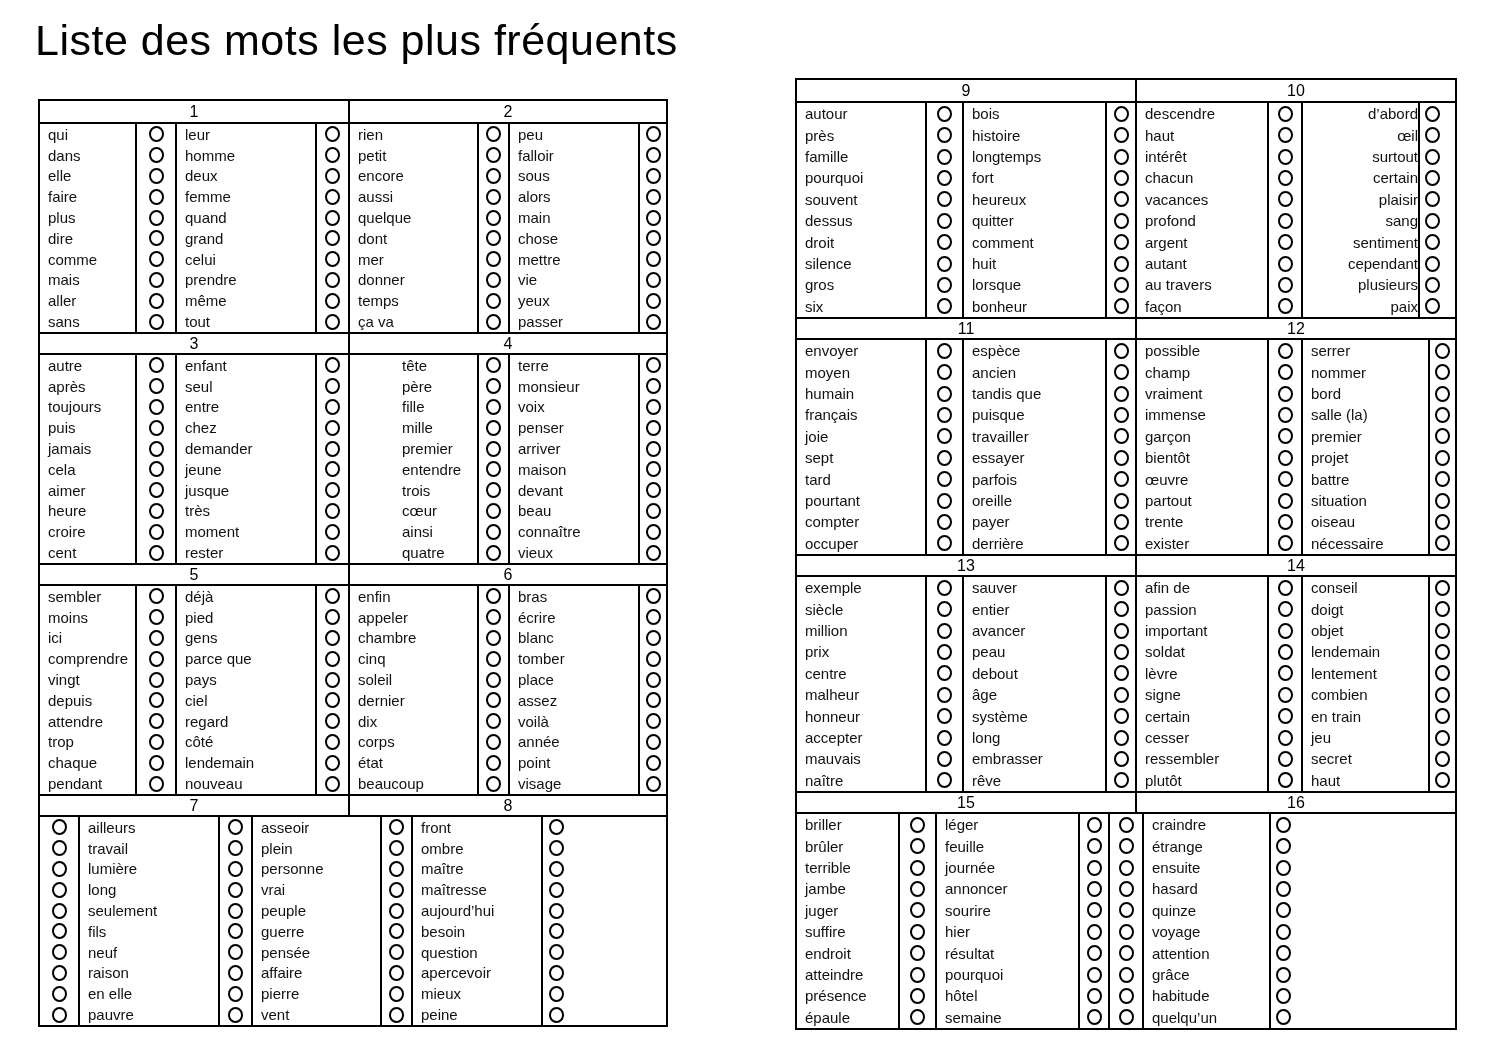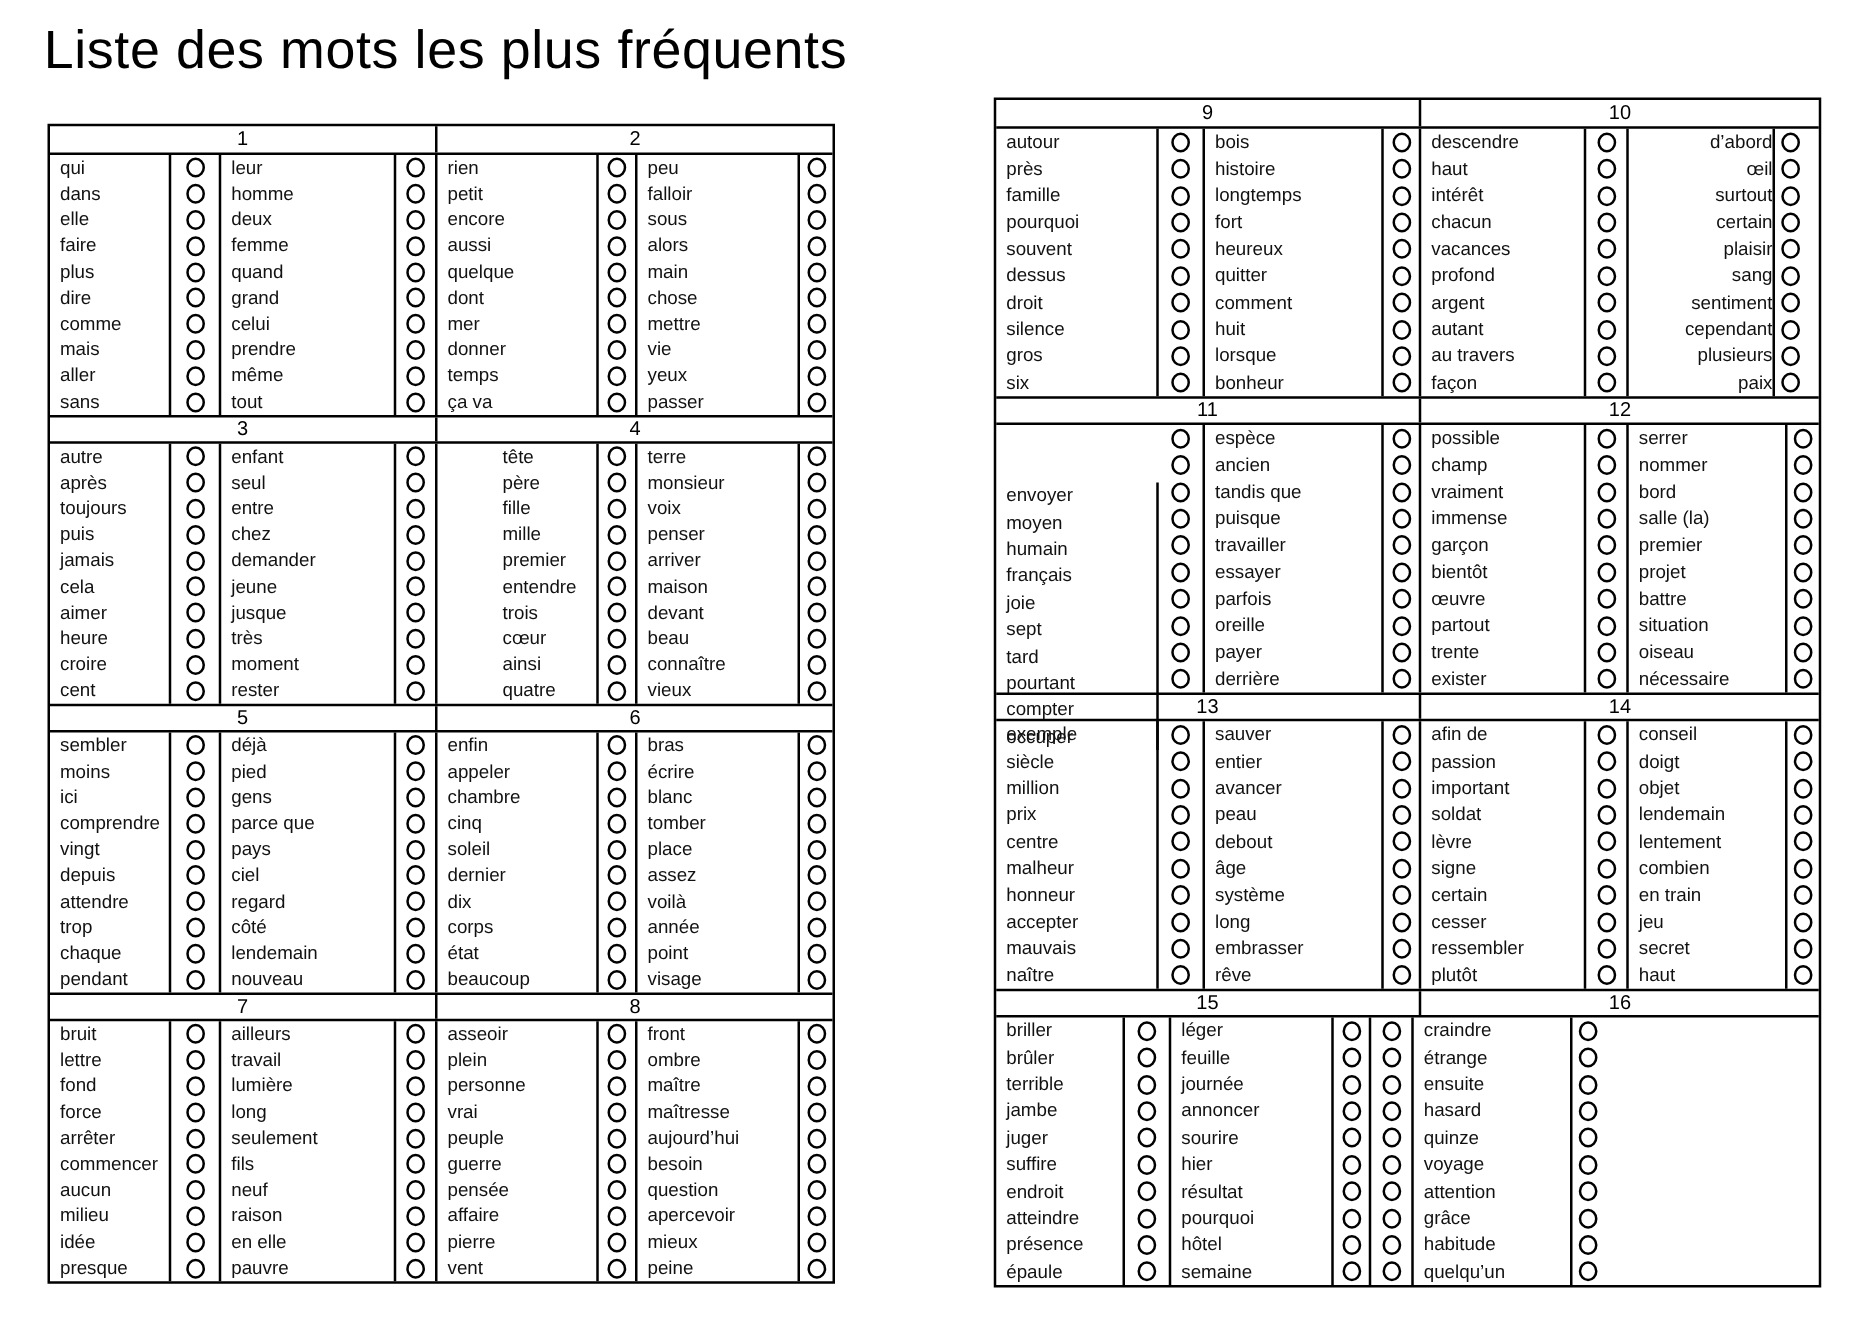--- a/index.html
+++ b/index.html
@@ -607,32 +607,20 @@
           </div>
         </div>
       </div>
     </div>
     <div class="section">
       <div class="section-header">
         <div class="header-cell" style="width: 310px;">7</div>
         <div class="header-cell" style="width: 316px;">8</div>
       </div>
       <div class="section-body">
-        <div class="col word-col" style="width: 97px;">
-          <div class="word-row">bruit</div>
-          <div class="word-row">lettre</div>
-          <div class="word-row">fond</div>
-          <div class="word-row">force</div>
-          <div class="word-row">arrêter</div>
-          <div class="word-row">commencer</div>
-          <div class="word-row">aucun</div>
-          <div class="word-row">milieu</div>
-          <div class="word-row">idée</div>
-          <div class="word-row">presque</div>
-        </div>
         <div class="col circle-col" style="width: 40px;">
           <div class="circle-row">
             <div class="circle"></div>
           </div>
           <div class="circle-row">
             <div class="circle"></div>
           </div>
           <div class="circle-row">
             <div class="circle"></div>
           </div>
@@ -977,21 +965,21 @@
           </div>
         </div>
       </div>
     </div>
     <div class="section">
       <div class="section-header">
         <div class="header-cell" style="width: 340px;">11</div>
         <div class="header-cell" style="width: 318px;">12</div>
       </div>
       <div class="section-body">
-        <div class="col word-col" style="width: 130px; margin-top: 46px;">
+        <div class="col word-col" style="width: 130px;">
           <div class="word-row">envoyer</div>
           <div class="word-row">moyen</div>
           <div class="word-row">humain</div>
           <div class="word-row">français</div>
           <div class="word-row">joie</div>
           <div class="word-row">sept</div>
           <div class="word-row">tard</div>
           <div class="word-row">pourtant</div>
           <div class="word-row">compter</div>
           <div class="word-row">occuper</div>
@@ -1389,21 +1377,21 @@
           <div class="circle-row">
             <div class="circle"></div>
           </div>
           <div class="circle-row">
             <div class="circle"></div>
           </div>
           <div class="circle-row">
             <div class="circle"></div>
           </div>
         </div>
-        <div class="col word-col" style="width: 130px;">
+        <div class="col word-col" style="width: 143px;">
           <div class="word-row">léger</div>
           <div class="word-row">feuille</div>
           <div class="word-row">journée</div>
           <div class="word-row">annoncer</div>
           <div class="word-row">sourire</div>
           <div class="word-row">hier</div>
           <div class="word-row">résultat</div>
           <div class="word-row">pourquoi</div>
           <div class="word-row">hôtel</div>
           <div class="word-row">semaine</div>

